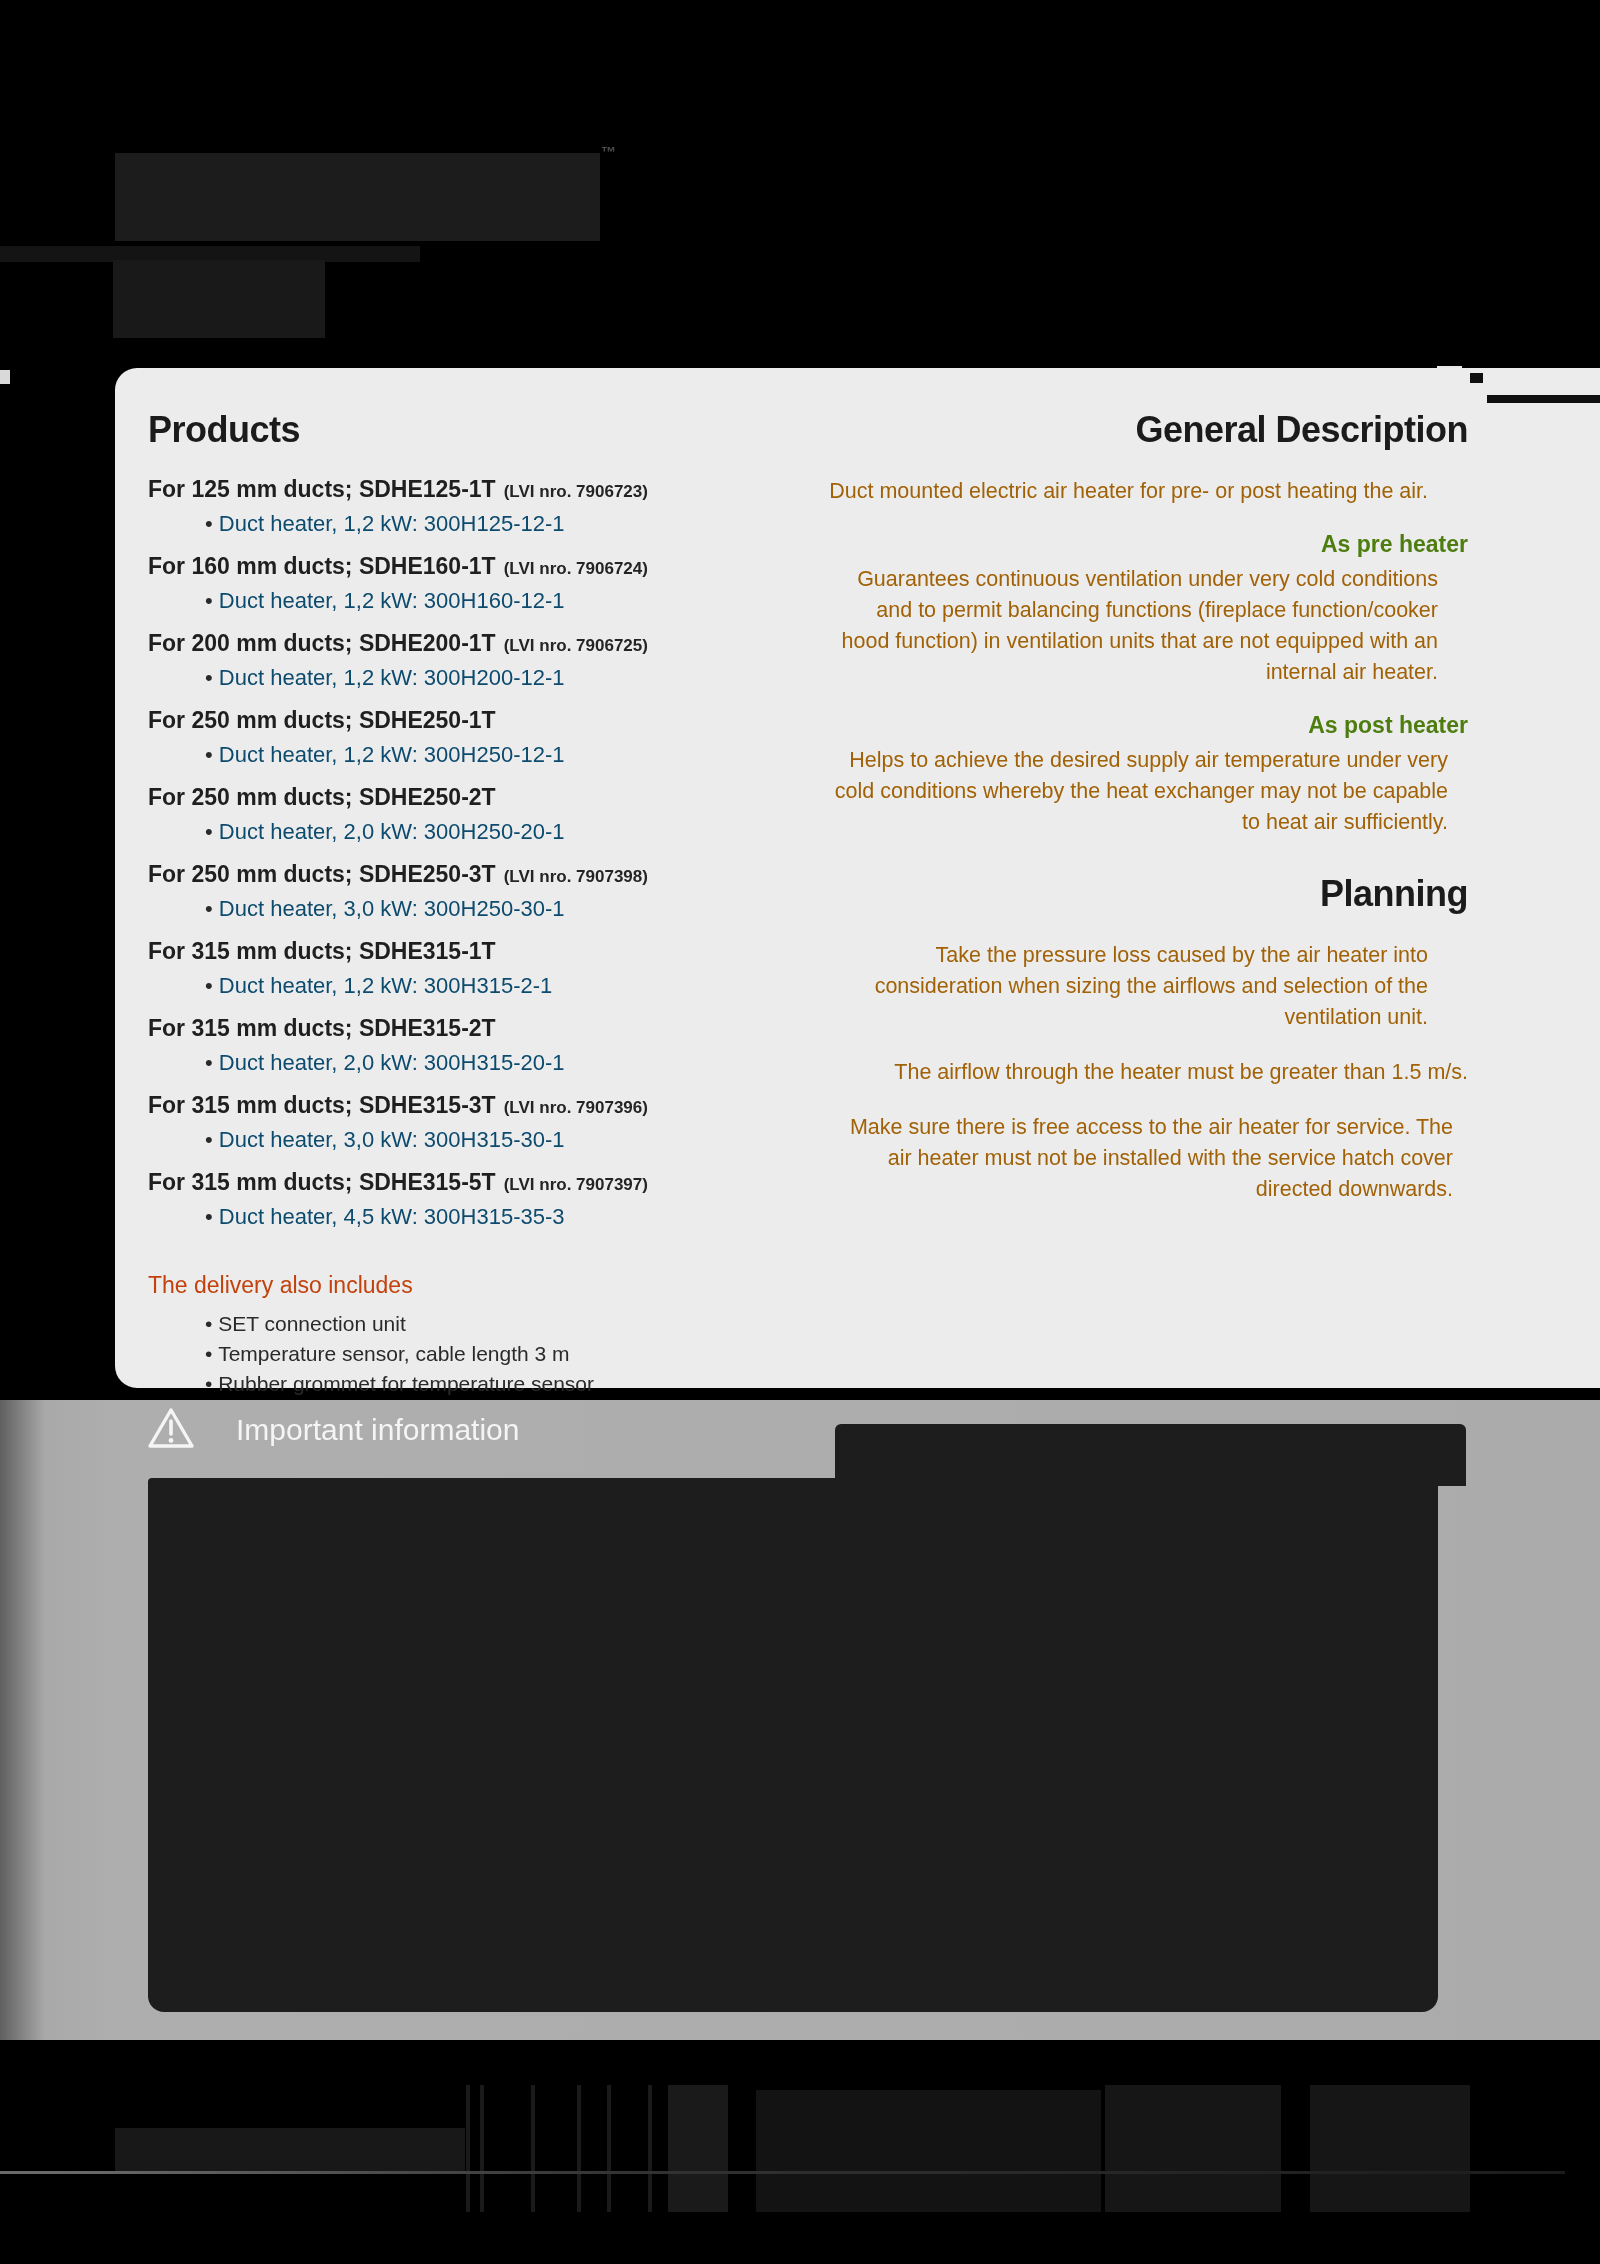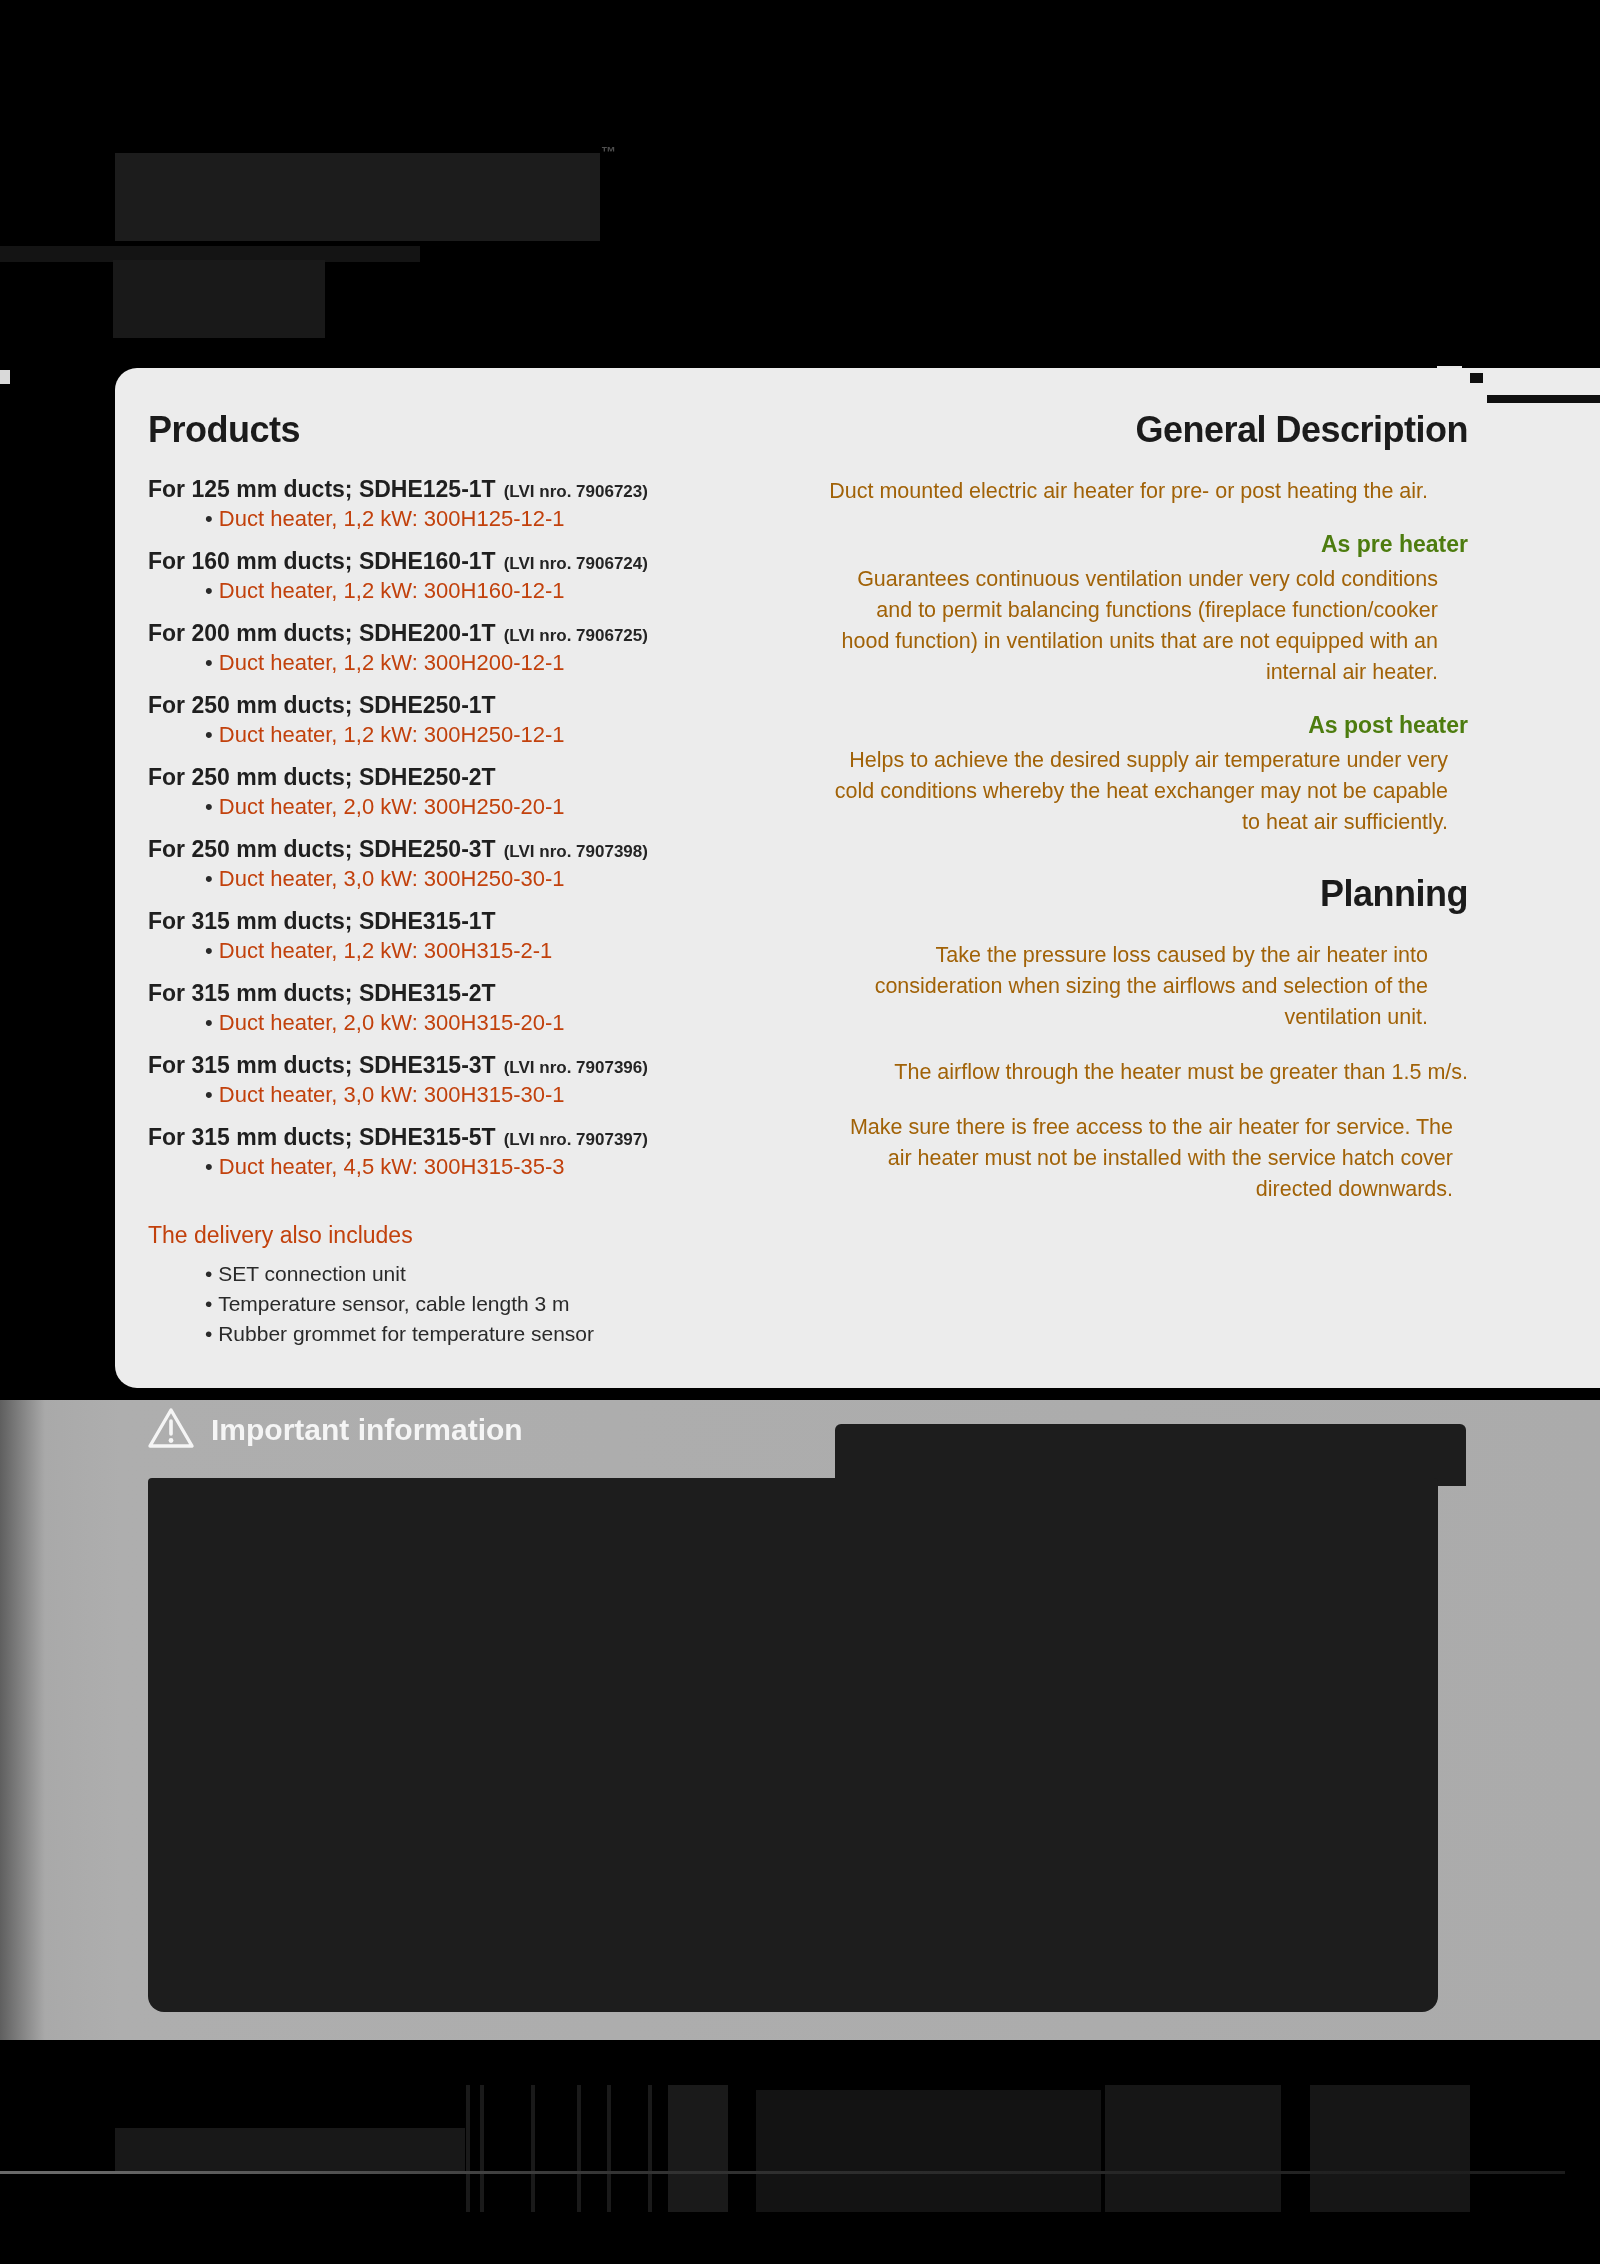--- a/index.html
+++ b/index.html
@@ -20,36 +20,36 @@
   .panel-mark-a{position:absolute;left:1355px;top:5px;width:13px;height:10px;background:#101010;}
   .panel-mark-b{position:absolute;left:1372px;top:27px;width:113px;height:8px;background:#101010;}
 
   .col-left{position:absolute;left:33px;top:40px;width:650px;color:#2e2e2e;}
   .col-right{position:absolute;left:713px;top:40px;width:640px;color:#2e2e2e;text-align:right;}
 
   h1.sec{font-size:36px;line-height:44px;font-weight:700;color:#1b1b1b;margin:0 0 24px 0;letter-spacing:-0.5px;}
   .prod{margin-bottom:16px;}
   .prod-label{font-size:23px;line-height:27px;font-weight:700;color:#1f1f1f;}
   .prod-lvi{font-size:17px;font-weight:700;color:#242424;margin-left:8px;}
-  .prod-detail{font-size:22px;line-height:27px;color:#c2410c;padding-left:57px;}
+  .prod-detail{font-size:22px;line-height:27px;color:#0c4a6e;margin-top:5px;padding-left:57px;}
   .prod-detail::before{content:"\2022\00a0";color:#2a2a2a;}
   .delivery{margin-top:42px;}
   .delivery-title{font-size:23px;font-weight:400;color:#c2410c;margin-bottom:10px;}
   .delivery-item{font-size:21px;line-height:30px;color:#2a2a2a;padding-left:57px;}
   .delivery-item::before{content:"\2022\00a0";}
 
   .body-p{font-size:21.5px;line-height:31px;margin:0 0 24px 0;color:#a16207;}
   h3.sub{font-size:23px;line-height:27px;font-weight:700;color:#4d7c0f;margin:0 0 6px 0;}
   h1.sec.second{margin-top:34px;}
 
   
   .band{position:absolute;left:0;top:1400px;width:1600px;height:640px;
         background:linear-gradient(90deg,#5f5f5f 0px,#a9a9a9 45px,#aeaeae 120px,#ababab 100%);}
   .band-head{position:absolute;left:146px;top:6px;display:flex;align-items:center;}
-  .band-title{font-size:30px;font-weight:700;color:#f5f5f5;margin-left:15px;}
+  .band-title{font-size:30px;font-weight:400;color:#f5f5f5;margin-left:40px;}
   .redact-a{position:absolute;left:835px;top:24px;width:631px;height:62px;background:#1d1d1d;border-radius:6px 6px 0 0;}
   .redact-b{position:absolute;left:148px;top:78px;width:1290px;height:534px;background:#1d1d1d;border-radius:4px 4px 16px 16px;}
 
   
   .footer{position:absolute;left:0;top:2040px;width:1600px;height:224px;background:#000;}
   .f-block{position:absolute;background:#181818;}
   .f-line{position:absolute;width:4px;background:#1a1a1a;}
   .f-divider{position:absolute;left:0;top:131px;width:1565px;height:3px;
              background:linear-gradient(90deg,#6a6a6a 60px,#555 300px,#333 620px,#1c1c1c 1565px);}
 </style>

